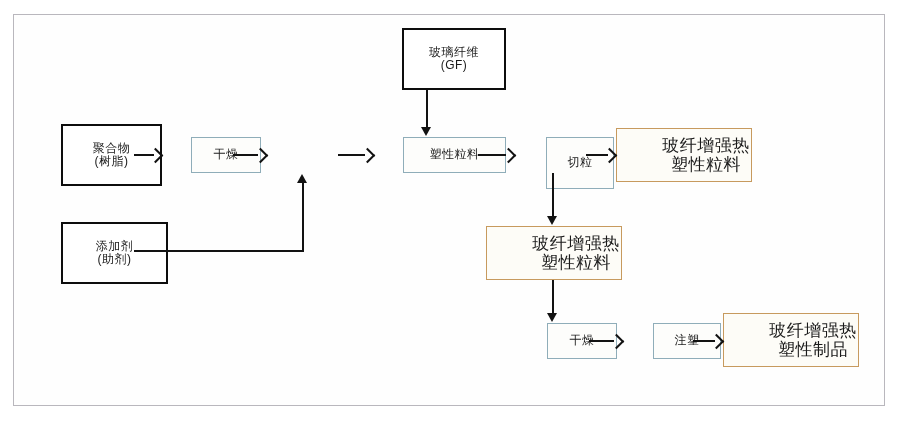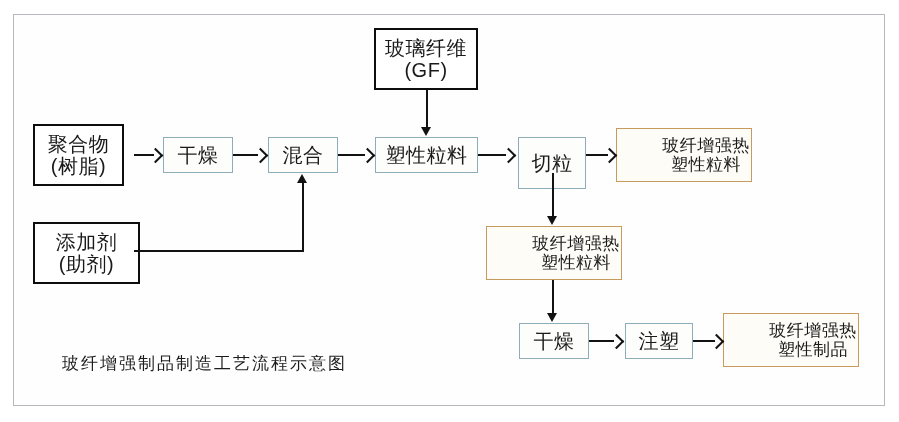--- a/index.html
+++ b/index.html
@@ -33,21 +33,21 @@
     line-height:1.12;
     color:#1a1a1a;
     background:#fdfdfb;
     white-space:pre-line;
     letter-spacing:0.5px;
   }
   .n-black{border:2px solid #0d0d0d;background:#ffffff;}
   .n-blue{border:1.5px solid #8fadb9;background:#fdfdfb;}
   .n-orange{border:1.5px solid #c79a5e;background:#fdfcf7;padding-left:44px;}
 
-  .f18{font-size:20px;}
+  .f18{font-size:12px;margin-left:28px;}
   .f17{font-size:17px;}
 
   
   .hline{position:absolute;height:0;border-top:2px solid #121212;}
   .vline{position:absolute;width:0;border-left:2px solid #121212;}
   .arrow-d{
     position:absolute;width:0;height:0;
     border-left:5px solid transparent;
     border-right:5px solid transparent;
     border-top:9px solid #121212;
@@ -77,29 +77,28 @@
 </style>
 </head>
 <body>
 
 <div id="canvas">
   <div id="frame"></div>
 
   <div class="node n-black f18" style="left:374px;top:28px;width:104px;height:62px;">玻璃纤维
 (GF)</div>
 
-  <div class="node n-black f18" style="left:33px;top:124px;width:91px;height:62px;">聚合物
+  <div class="node n-black f18" style="left:33px;top:124px;width:101px;height:62px;">聚合物
 (树脂)</div>
 
   <div class="node n-black f18" style="left:33px;top:222px;width:107px;height:62px;">添加剂
 (助剂)</div>
 
   <div class="node n-blue f18" style="left:163px;top:137px;width:70px;height:36px;">干燥</div>
 
-  <div class="node n-blue f18" style="left:268px;top:137px;width:70px;height:36px;">混合</div>
 
   <div class="node n-blue f18" style="left:375px;top:137px;width:103px;height:36px;">塑性粒料</div>
 
   <div class="node n-blue f18" style="left:518px;top:137px;width:68px;height:52px;">切粒</div>
 
   <div class="node n-orange f17" style="left:616px;top:128px;width:136px;height:54px;">玻纤增强热
 塑性粒料</div>
 
   <div class="node n-orange f17" style="left:486px;top:226px;width:136px;height:54px;">玻纤增强热
 塑性粒料</div>
@@ -160,14 +159,13 @@
   <div>
     <div class="hline" style="left:589px;top:340px;width:25px;"></div>
     <div class="chev-r" style="left:611px;top:336px;"></div>
   </div>
 
   <div>
     <div class="hline" style="left:693px;top:340px;width:22px;"></div>
     <div class="chev-r" style="left:711px;top:336px;"></div>
   </div>
 
-  <div id="caption">玻纤增强制品制造工艺流程示意图</div>
 </div>
 
 </body></html>

